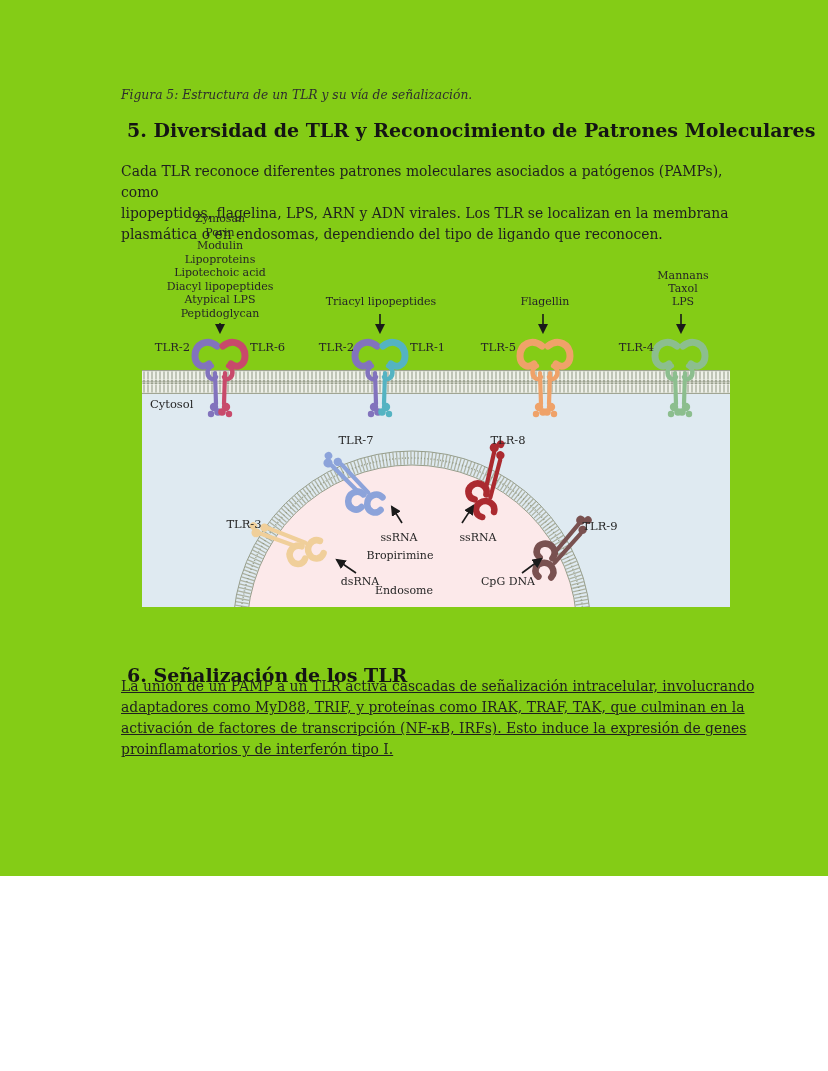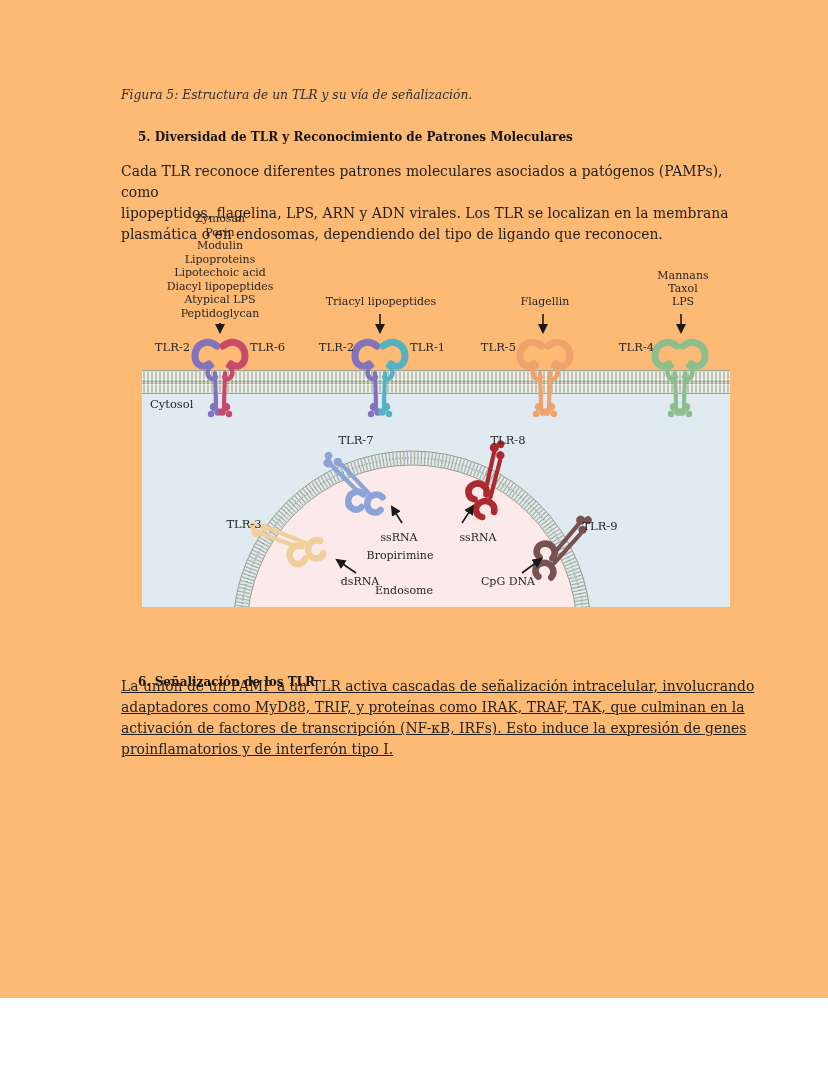--- a/index.html
+++ b/index.html
@@ -1,19 +1,19 @@
 <!DOCTYPE html>
 <html><head>
 <meta charset="utf-8">
 <style>
   html,body{margin:0;padding:0;background:#ffffff;}
-  .page{position:relative;width:828px;height:998px;background:#fdba74;overflow:hidden;
+  .page{position:relative;width:828px;height:876px;background:#84cc16;overflow:hidden;
         font-family:"DejaVu Serif", serif;color:#212121;}
   .caption{position:absolute;left:121px;font-style:italic;font-size:12.3px;color:#2e2e2e;}
-  .h-sec{position:absolute;left:123px;font-weight:bold;font-size:12px;color:#141414;margin:15px;}
+  .h-sec{position:absolute;left:123px;font-weight:bold;font-size:19px;color:#141414;margin:4px;}
   .para{position:absolute;left:121px;width:640px;font-size:13.9px;line-height:21px;color:#1f1f1f;
         white-space:pre-line;}
   .footer{position:absolute;left:0;top:1032px;width:828px;text-align:left;
           font-family:"DejaVu Sans", sans-serif;font-size:10.5px;color:#3c3c3c;}
   .figwrap{position:absolute;left:122px;top:210px;width:588px;height:397px;margin-left:20px;}
   svg text{font-family:"DejaVu Serif", serif;fill:#262626;}
   .liglabel{font-size:11px;}
   .tlrlabel{font-size:11.5px;}
   .small-note{font-size:11px;}
 </style>

